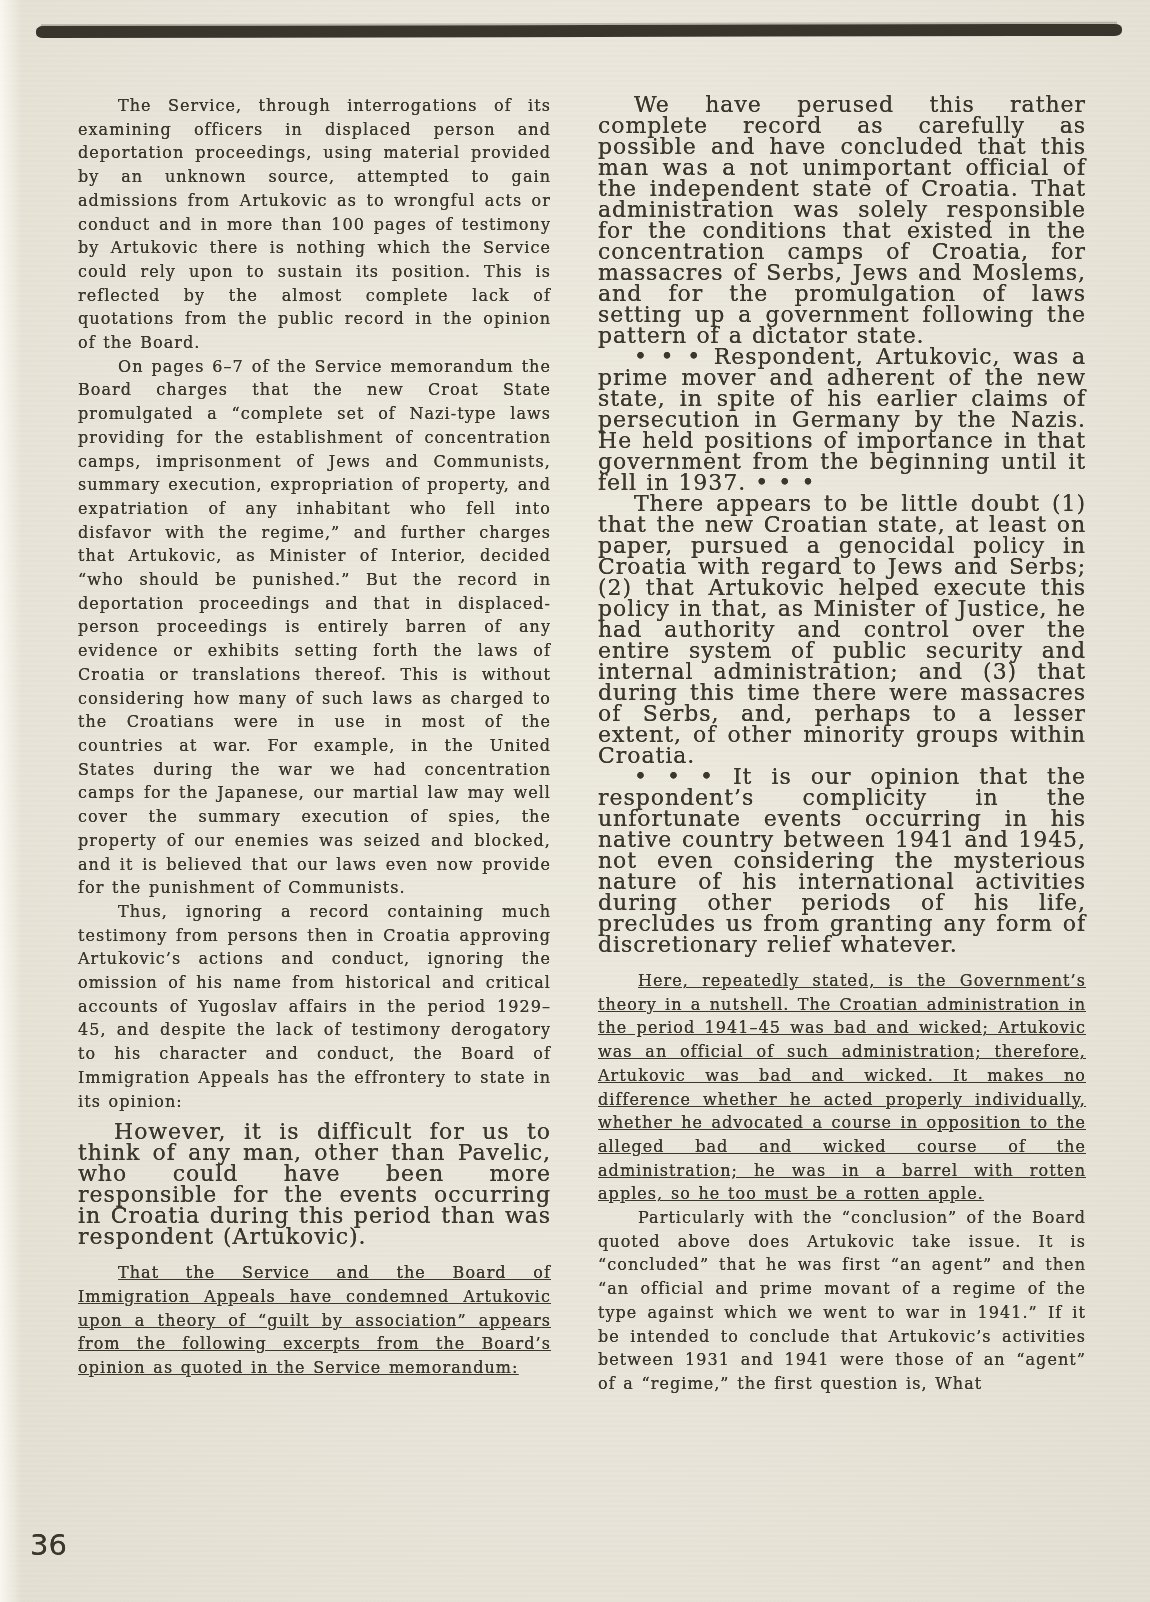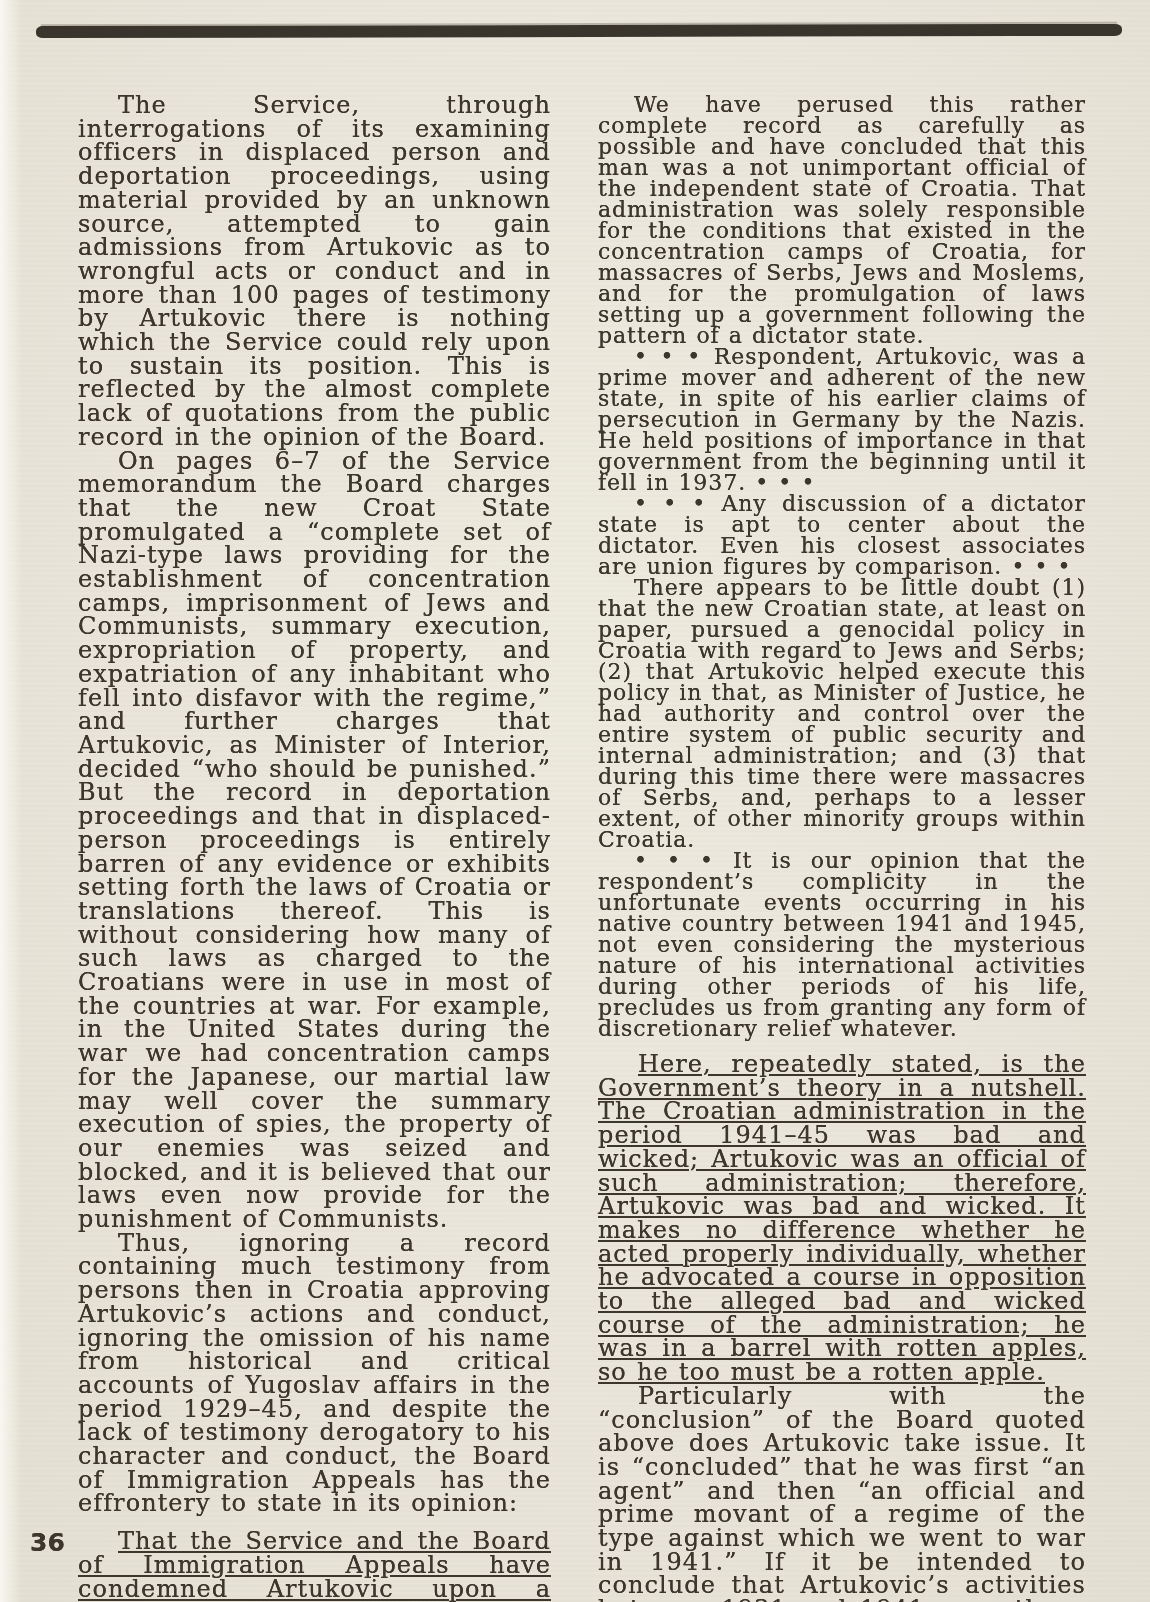--- a/index.html
+++ b/index.html
@@ -44,63 +44,63 @@
     color: var(--ink, #3c362c);
   }
   .col-left  { left: 78px;  width: 473px; }
   .col-right { left: 598px; width: 488px; }
   .col p {
     margin: 0;
     text-align: justify;
     text-shadow: 0 0 0.55px currentColor;
   }
   .p-norm {
-    font-size: 24px;
+    font-size: 16px;
     line-height: 23.7px;
     letter-spacing: 1.05px;
     word-spacing: 1.5px;
     text-indent: 40px;
   }
   .p-small {
     font-size: 22px;
     line-height: 21px;
     letter-spacing: 0.95px;
     word-spacing: 1.2px;
     text-indent: 36px;
   }
   .mt-sm { margin-top: 8px !important; }
   .mt-md { margin-top: 14px !important; text-decoration: underline; }
   .page-number {
     position: absolute;
     left: 30px;
     top: 1528px;
     font-family: "DejaVu Sans", "Liberation Sans", sans-serif;
-    font-weight: bold;
-    font-size: 25px;
+    font-weight: normal;
+    font-size: 29px;
     color: var(--ink, #3c362c);
     text-shadow: 0 0 0.5px currentColor;
   }
 </style>
 </head>
 <body style="--paper: #e9e5da; --ink: #3c362c; --rule: #39352d;">
 
 <div class="page">
   <div class="top-rule"></div>
 
   <div class="col col-left">
     <p class="p-norm">The Service, through interrogations of its examining officers in displaced person and deportation proceedings, using material provided by an unknown source, attempted to gain admissions from Artukovic as to wrongful acts or conduct and in more than 100 pages of testimony by Artukovic there is nothing which the Service could rely upon to sustain its position. This is reflected by the almost complete lack of quotations from the public record in the opinion of the Board.</p>
     <p class="p-norm">On pages 6–7 of the Service memorandum the Board charges that the new Croat State promulgated a “complete set of Nazi-type laws providing for the establishment of concentration camps, imprisonment of Jews and Communists, summary execution, expropriation of property, and expatriation of any inhabitant who fell into disfavor with the regime,” and further charges that Artukovic, as Minister of Interior, decided “who should be punished.” But the record in deportation proceedings and that in displaced-person proceedings is entirely barren of any evidence or exhibits setting forth the laws of Croatia or translations thereof. This is without considering how many of such laws as charged to the Croatians were in use in most of the countries at war. For example, in the United States during the war we had concentration camps for the Japanese, our martial law may well cover the summary execution of spies, the property of our enemies was seized and blocked, and it is believed that our laws even now provide for the punishment of Communists.</p>
     <p class="p-norm">Thus, ignoring a record containing much testimony from persons then in Croatia approving Artukovic’s actions and conduct, ignoring the omission of his name from historical and critical accounts of Yugoslav affairs in the period 1929–45, and despite the lack of testimony derogatory to his character and conduct, the Board of Immigration Appeals has the effrontery to state in its opinion:</p>
+    <p class="p-small mt-sm">However, it is difficult for us to think of any man, other than Pavelic, who could have been more responsible for the events occurring in Croatia during this period than was respondent (Artukovic).</p>
     <p class="p-norm mt-md">That the Service and the Board of Immigration Appeals have condemned Artukovic upon a theory of “guilt by association” appears from the following excerpts from the Board’s opinion as quoted in the Service memorandum:</p>
   </div>
 
   <div class="col col-right">
     <p class="p-small">We have perused this rather complete record as carefully as possible and have concluded that this man was a not unimportant official of the independent state of Croatia. That administration was solely responsible for the conditions that existed in the concentration camps of Croatia, for massacres of Serbs, Jews and Moslems, and for the promulgation of laws setting up a government following the pattern of a dictator state.</p>
     <p class="p-small">• • • Respondent, Artukovic, was a prime mover and adherent of the new state, in spite of his earlier claims of persecution in Germany by the Nazis. He held positions of importance in that government from the beginning until it fell in 1937. • • •</p>
-    <p class="p-small">• • • Any discussion of a dictator state is apt to center about the dictator. Even his closest associates are union figures by comparison. • • •</p>
     <p class="p-small">There appears to be little doubt (1) that the new Croatian state, at least on paper, pursued a genocidal policy in Croatia with regard to Jews and Serbs; (2) that Artukovic helped execute this policy in that, as Minister of Justice, he had authority and control over the entire system of public security and internal administration; and (3) that during this time there were massacres of Serbs, and, perhaps to a lesser extent, of other minority groups within Croatia.</p>
     <p class="p-small">• • • It is our opinion that the respondent’s complicity in the unfortunate events occurring in his native country between 1941 and 1945, not even considering the mysterious nature of his international activities during other periods of his life, precludes us from granting any form of discretionary relief whatever.</p>
     <p class="p-norm mt-md">Here, repeatedly stated, is the Government’s theory in a nutshell. The Croatian administration in the period 1941–45 was bad and wicked; Artukovic was an official of such administration; therefore, Artukovic was bad and wicked. It makes no difference whether he acted properly individually, whether he advocated a course in opposition to the alleged bad and wicked course of the administration; he was in a barrel with rotten apples, so he too must be a rotten apple.</p>
     <p class="p-norm">Particularly with the “conclusion” of the Board quoted above does Artukovic take issue. It is “concluded” that he was first “an agent” and then “an official and prime movant of a regime of the type against which we went to war in 1941.” If it be intended to conclude that Artukovic’s activities between 1931 and 1941 were those of an “agent” of a “regime,” the first question is, What</p>
   </div>
 
   <div class="page-number">36</div>
 </div>
 
 </body></html>

